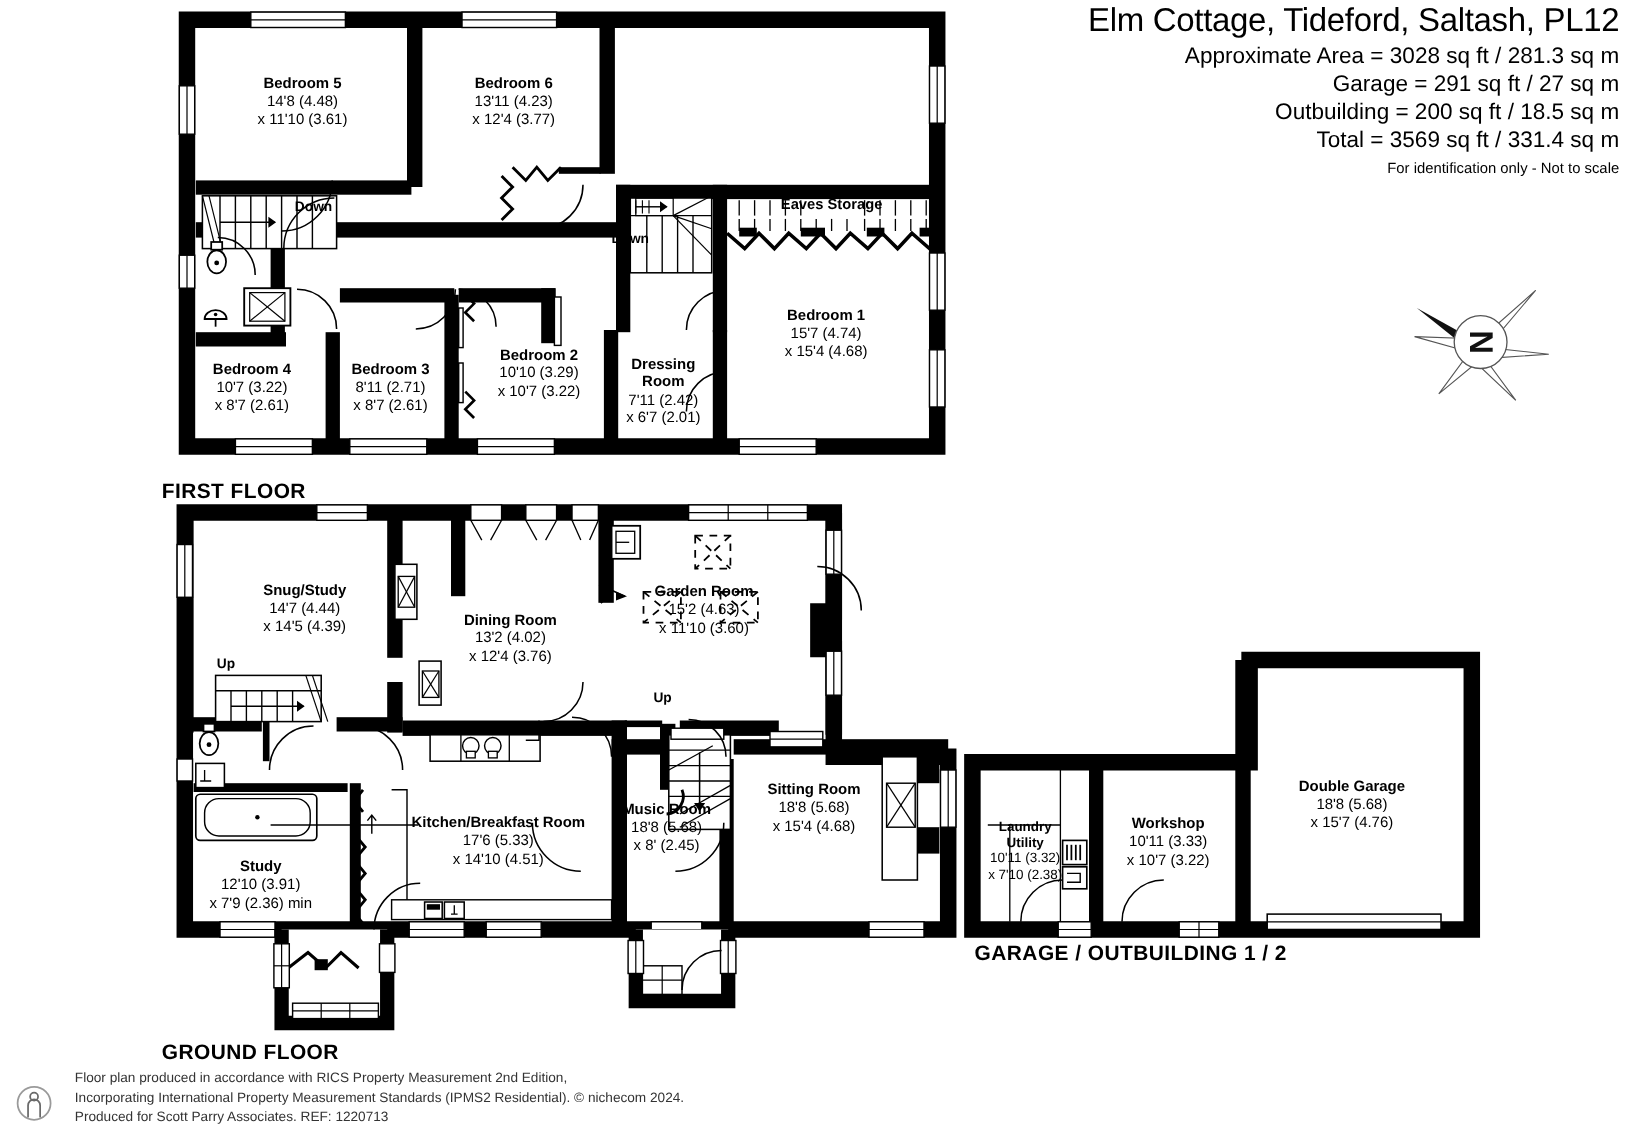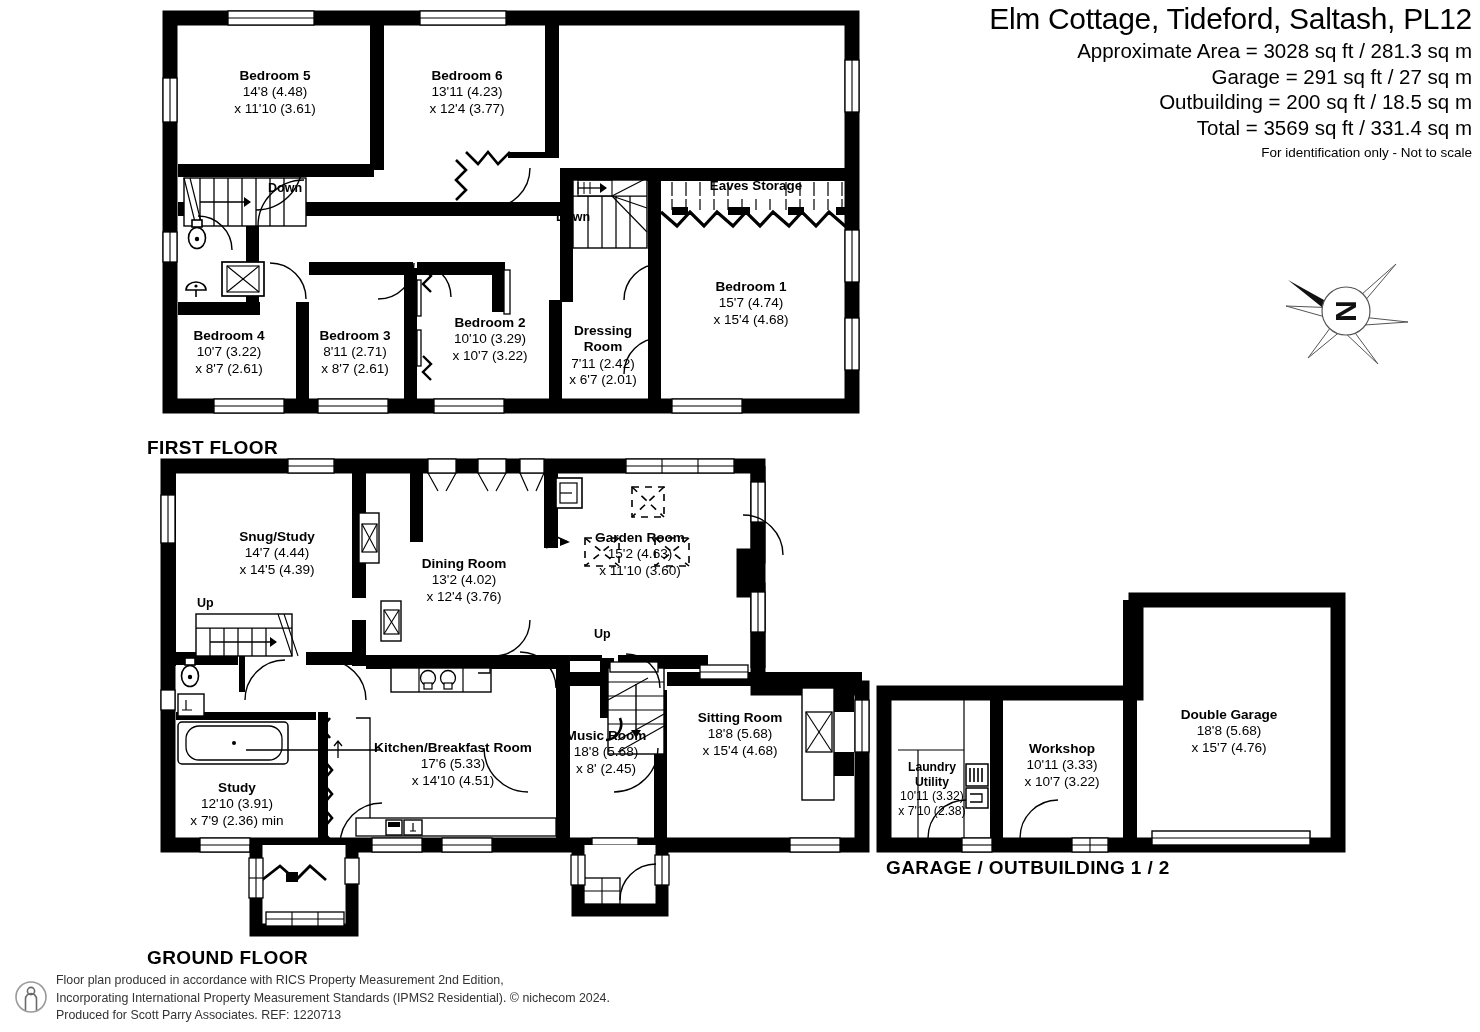--- a/index.html
+++ b/index.html
@@ -24,21 +24,21 @@
   .rlabel .nm{font-weight:bold;}
   .tiny{font-size:12.2px;line-height:14.6px;}
   .stair-tag{position:absolute;font-size:12.5px;font-weight:bold;}
   .eaves{position:absolute;font-size:13.4px;font-weight:bold;transform:translate(-50%,0);}
 
   
   #compass{position:absolute;left:1282px;top:258px;width:130px;height:110px;}
 
   
   #footer{position:absolute;left:14px;top:972px;width:700px;
-          display:flex;align-items:center;gap:8px;}
+          display:flex;align-items:flex-end;gap:20px;}
   #footer-text{font-size:12.4px;line-height:17.6px;color:#333;}
   #footer-logo{flex:0 0 auto;margin-top:2px;}
 </style>
 </head>
 <body>
 
 <div id="header">
   <div id="title">Elm Cottage, Tideford, Saltash, PL12</div>
   <div class="area-line">Approximate Area = 3028 sq ft / 281.3 sq m</div>
   <div class="area-line">Garage = 291 sq ft / 27 sq m</div>
@@ -593,21 +593,21 @@
 <div class="rlabel" style="left:740px;top:710px;">
   <div class="nm">Sitting Room</div>
   <div>18'8 (5.68)</div>
   <div>x 15'4 (4.68)</div>
 </div>
 <div class="stair-tag" style="left:197px;top:596px;">Up</div>
 <div class="stair-tag" style="left:594px;top:627px;">Up</div>
 
 <div class="floor-caption" style="left:147px;top:947px;">GROUND FLOOR</div>
 
-<div class="rlabel tiny" style="left:932px;top:760px;">
+<div class="rlabel tiny" style="left:932px;top:744px;">
   <div class="nm">Laundry<br>Utility</div>
   <div>10'11 (3.32)</div>
   <div>x 7'10 (2.38)</div>
 </div>
 <div class="rlabel" style="left:1062px;top:741px;">
   <div class="nm">Workshop</div>
   <div>10'11 (3.33)</div>
   <div>x 10'7 (3.22)</div>
 </div>
 <div class="rlabel" style="left:1229px;top:707px;">

